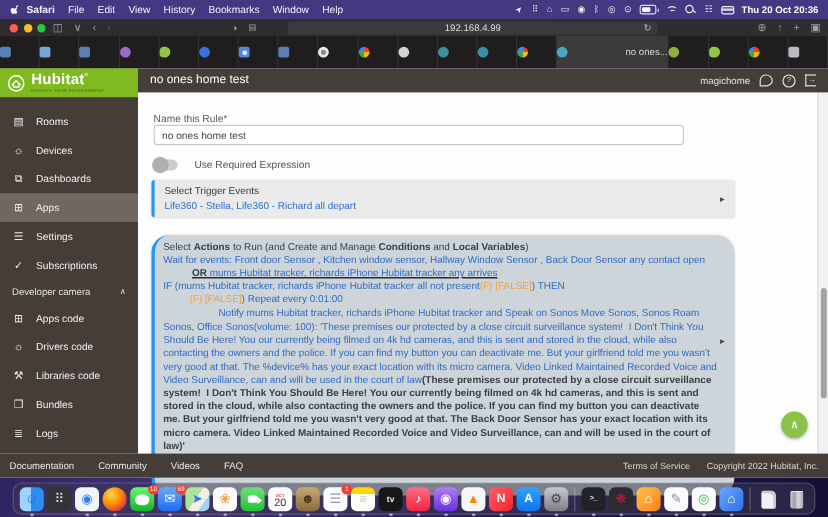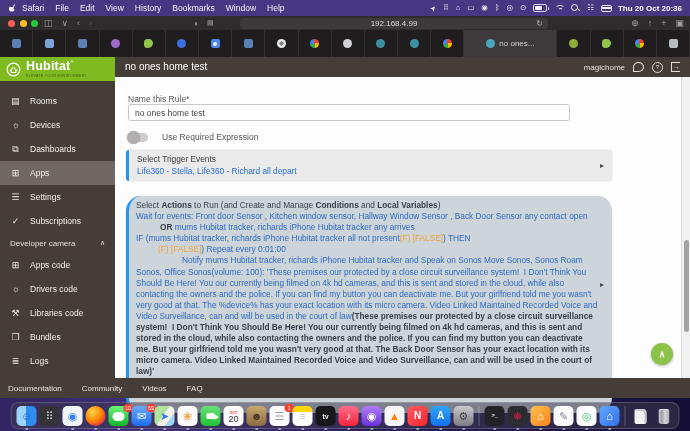--- a/index.html
+++ b/index.html
@@ -5,21 +5,21 @@
   html,body{margin:0;padding:0;}
   body{width:690px;height:431px;position:relative;overflow:hidden;
        font-family:"Liberation Sans",sans-serif;
        background:linear-gradient(115deg,#1b1440,#41307e 38%,#2a1f5e 62%,#150f35);}
   
   .menubar{position:absolute;top:0;left:0;right:0;height:16px;background:#453781;
            display:flex;align-items:center;padding:0 8px;box-sizing:border-box;color:#f4f2fa;}
   .apple{width:10px;height:11px;margin-right:4px;flex:0 0 auto;}
   #menu-items{display:flex;gap:11px;align-items:center;}
   .menu-item{font-size:8.5px;color:#f4f2fa;white-space:nowrap;}
-  .menu-item.bold{font-weight:normal;}
+  .menu-item.bold{font-weight:bold;}
   .mb-right{margin-left:auto;display:flex;align-items:center;gap:7px;}
   .st-ic{font-size:7.5px;color:#f2f0f8;line-height:1;display:inline-flex;align-items:center;justify-content:center;}
   .rot-up{transform:rotate(-50deg);font-size:7px;}
   .st-batt{width:12px;height:6px;border:1px solid rgba(245,243,250,.85);border-radius:2px;position:relative;}
   .st-batt::before{content:'';position:absolute;top:1px;left:1px;bottom:1px;width:7px;background:#f5f3fa;border-radius:1px;}
   .st-batt::after{content:'';position:absolute;right:-3px;top:1.5px;width:1.5px;height:3px;background:rgba(245,243,250,.85);border-radius:1px;}
   .st-wifi{width:10px;height:8px;position:relative;}
   .st-wifi::before{content:'';position:absolute;left:1px;top:1px;width:8px;height:8px;border:1.3px solid transparent;border-top-color:#f5f3fa;border-radius:50%;}
   .st-wifi::after{content:'';position:absolute;left:3.4px;top:4px;width:3px;height:3px;border:1.2px solid transparent;border-top-color:#f5f3fa;border-radius:50%;}
   .st-mag{width:9px;height:9px;position:relative;}
@@ -38,21 +38,21 @@
   .tb-ic{font-size:9px;color:#a39fa0;line-height:1;}
   .tb-ic.dim{color:#5d5a5b;}
   .shield-ic{position:absolute;left:193px;top:3px;font-size:8px;color:#a39fa0;}
   .page-ic{position:absolute;left:207px;top:3px;font-size:7px;color:#a39fa0;}
   .urlfield{position:absolute;left:240px;top:1.5px;width:308px;height:11px;background:#3d3a3b;border-radius:3px;
             display:flex;align-items:center;justify-content:center;color:#dddcdc;font-size:8px;}
   .url-reload{position:absolute;right:5px;top:1px;font-size:8px;color:#b5b2b3;}
   #tb-right{position:absolute;right:6px;top:0;height:14px;display:flex;align-items:center;gap:9px;}
   
   #tab-strip{position:absolute;top:30px;left:0;right:0;height:27px;background:#1f1d1e;display:flex;}
-  .tab{flex:1 1 0;border-right:1px solid #343132;display:flex;align-items:center;justify-content:center;gap:4px;min-width:0;}
+  .tab{flex:1 1 0;border-right:1px solid #343132;display:flex;align-items:center;justify-content:space-between;gap:4px;min-width:0;}
   .tab.active{flex:0 0 92px;background:#3d3a3b;}
   .fav{width:9px;height:9px;border-radius:2px;flex:0 0 auto;}
   .fav-circle{border-radius:50%;}
   .fav-blob{border-radius:45% 55% 60% 40%;}
   .fav-google{border-radius:50%;background:conic-gradient(#ea4335 0 25%,#fbbc05 0 50%,#34a853 0 75%,#4285f4 0);}
   .fav-sync{border-radius:50%;background:radial-gradient(#8a8a8a 32%,#e8e8e8 36%);}
   .fav-card{border-radius:2px;}
   .fav-camera{border-radius:2px;}
   .fav-camera::after{content:'';display:block;width:4px;height:4px;background:rgba(255,255,255,.9);border-radius:50%;margin:2.5px auto;}
   .tab-label{font-size:8px;color:#d6d3d3;overflow:hidden;text-overflow:ellipsis;white-space:nowrap;max-width:60px;}
@@ -353,21 +353,21 @@
     <div class="trigger-box">
       <div class="trigger-title">Select Trigger Events</div>
       <div class="trigger-value">Life360 - Stella, Life360 - Richard all depart</div>
       <span class="box-arrow">▸</span>
     </div>
 
     <div class="actions-box">
       <div id="actions-lines">
           <div class="action-line"><span class="sg-b">Select </span><span class="sg-bb">Actions</span><span class="sg-b"> to Run (and Create and Manage </span><span class="sg-bb">Conditions</span><span class="sg-b"> and </span><span class="sg-bb">Local Variables</span><span class="sg-b">)</span></div>
           <div class="action-line"><span class="sg-blue">Wait for events: Front door Sensor , Kitchen window sensor, Hallway Window Sensor , Back Door Sensor any contact open</span></div>
-          <div class="action-line" style="padding-left: 24px;"><span class="sg-bb">OR</span><span class="sg-blue"> mums Hubitat tracker, richards iPhone Hubitat tracker any arrives</span></div>
+          <div class="action-line" style="padding-left: 24px; text-decoration: underline;"><span class="sg-bb">OR</span><span class="sg-blue"> mums Hubitat tracker, richards iPhone Hubitat tracker any arrives</span></div>
           <div class="action-line"><span class="sg-blue">IF (mums Hubitat tracker, richards iPhone Hubitat tracker all not present</span><span class="sg-or">(F) [FALSE]</span><span class="sg-blue">) THEN</span></div>
           <div class="action-line" style="padding-left: 22px;"><span class="sg-or">(F) [FALSE]</span><span class="sg-blue">) Repeat every 0:01:00</span></div>
           <div class="action-line" style="text-indent: 46px;"><span class="sg-blue">Notify mums Hubitat tracker, richards iPhone Hubitat tracker and Speak on Sonos Move Sonos, Sonos Roam Sonos, Office Sonos(volume: 100): 'These premises our protected by a close circuit surveillance system!  I Don't Think You Should Be Here! You our currently being filmed on 4k hd cameras, and this is sent and stored in the cloud, while also contacting the owners and the police. If you can find my button you can deactivate me. But your girlfriend told me you wasn't very good at that. The %device% has your exact location with its micro camera. Video Linked Maintained Recorded Voice and Video Surveillance, can and will be used in the court of law</span><span class="sg-bb">(These premises our protected by a close circuit surveillance system!  I Don't Think You Should Be Here! You our currently being filmed on 4k hd cameras, and this is sent and stored in the cloud, while also contacting the owners and the police. If you can find my button you can deactivate me. But your girlfriend told me you wasn't very good at that. The Back Door Sensor has your exact location with its micro camera. Video Linked Maintained Recorded Voice and Video Surveillance, can and will be used in the court of law)'</span></div>
         </div>
       <span class="box-arrow">▸</span>
     </div>
 
     <div class="fab">∧</div>
 
     <div class="scrollbar">
@@ -375,20 +375,24 @@
     </div>
   </div>
 
   <div class="app-footer">
     <div id="footer-links">
         <span class="f-link">Documentation</span>
         <span class="f-link">Community</span>
         <span class="f-link">Videos</span>
         <span class="f-link">FAQ</span>
       </div>
+    <div id="footer-right">
+        <span class="f-right-item">Terms of Service</span>
+        <span class="f-right-item">Copyright 2022 Hubitat, Inc.</span>
+      </div>
   </div>
 </div>
 
 <div class="dock-strip">
   <div id="dock-apps">
       <div class="dock-app">
         <div class="dock-tile " style="background: linear-gradient(90deg, rgb(155, 212, 255) 0px, rgb(155, 212, 255) 48%, rgb(46, 142, 240) 48%);">
           <span class="dock-glyph" style="color: rgb(22, 99, 199);">☺</span>
         </div>
         <span class="run-dot"></span>

